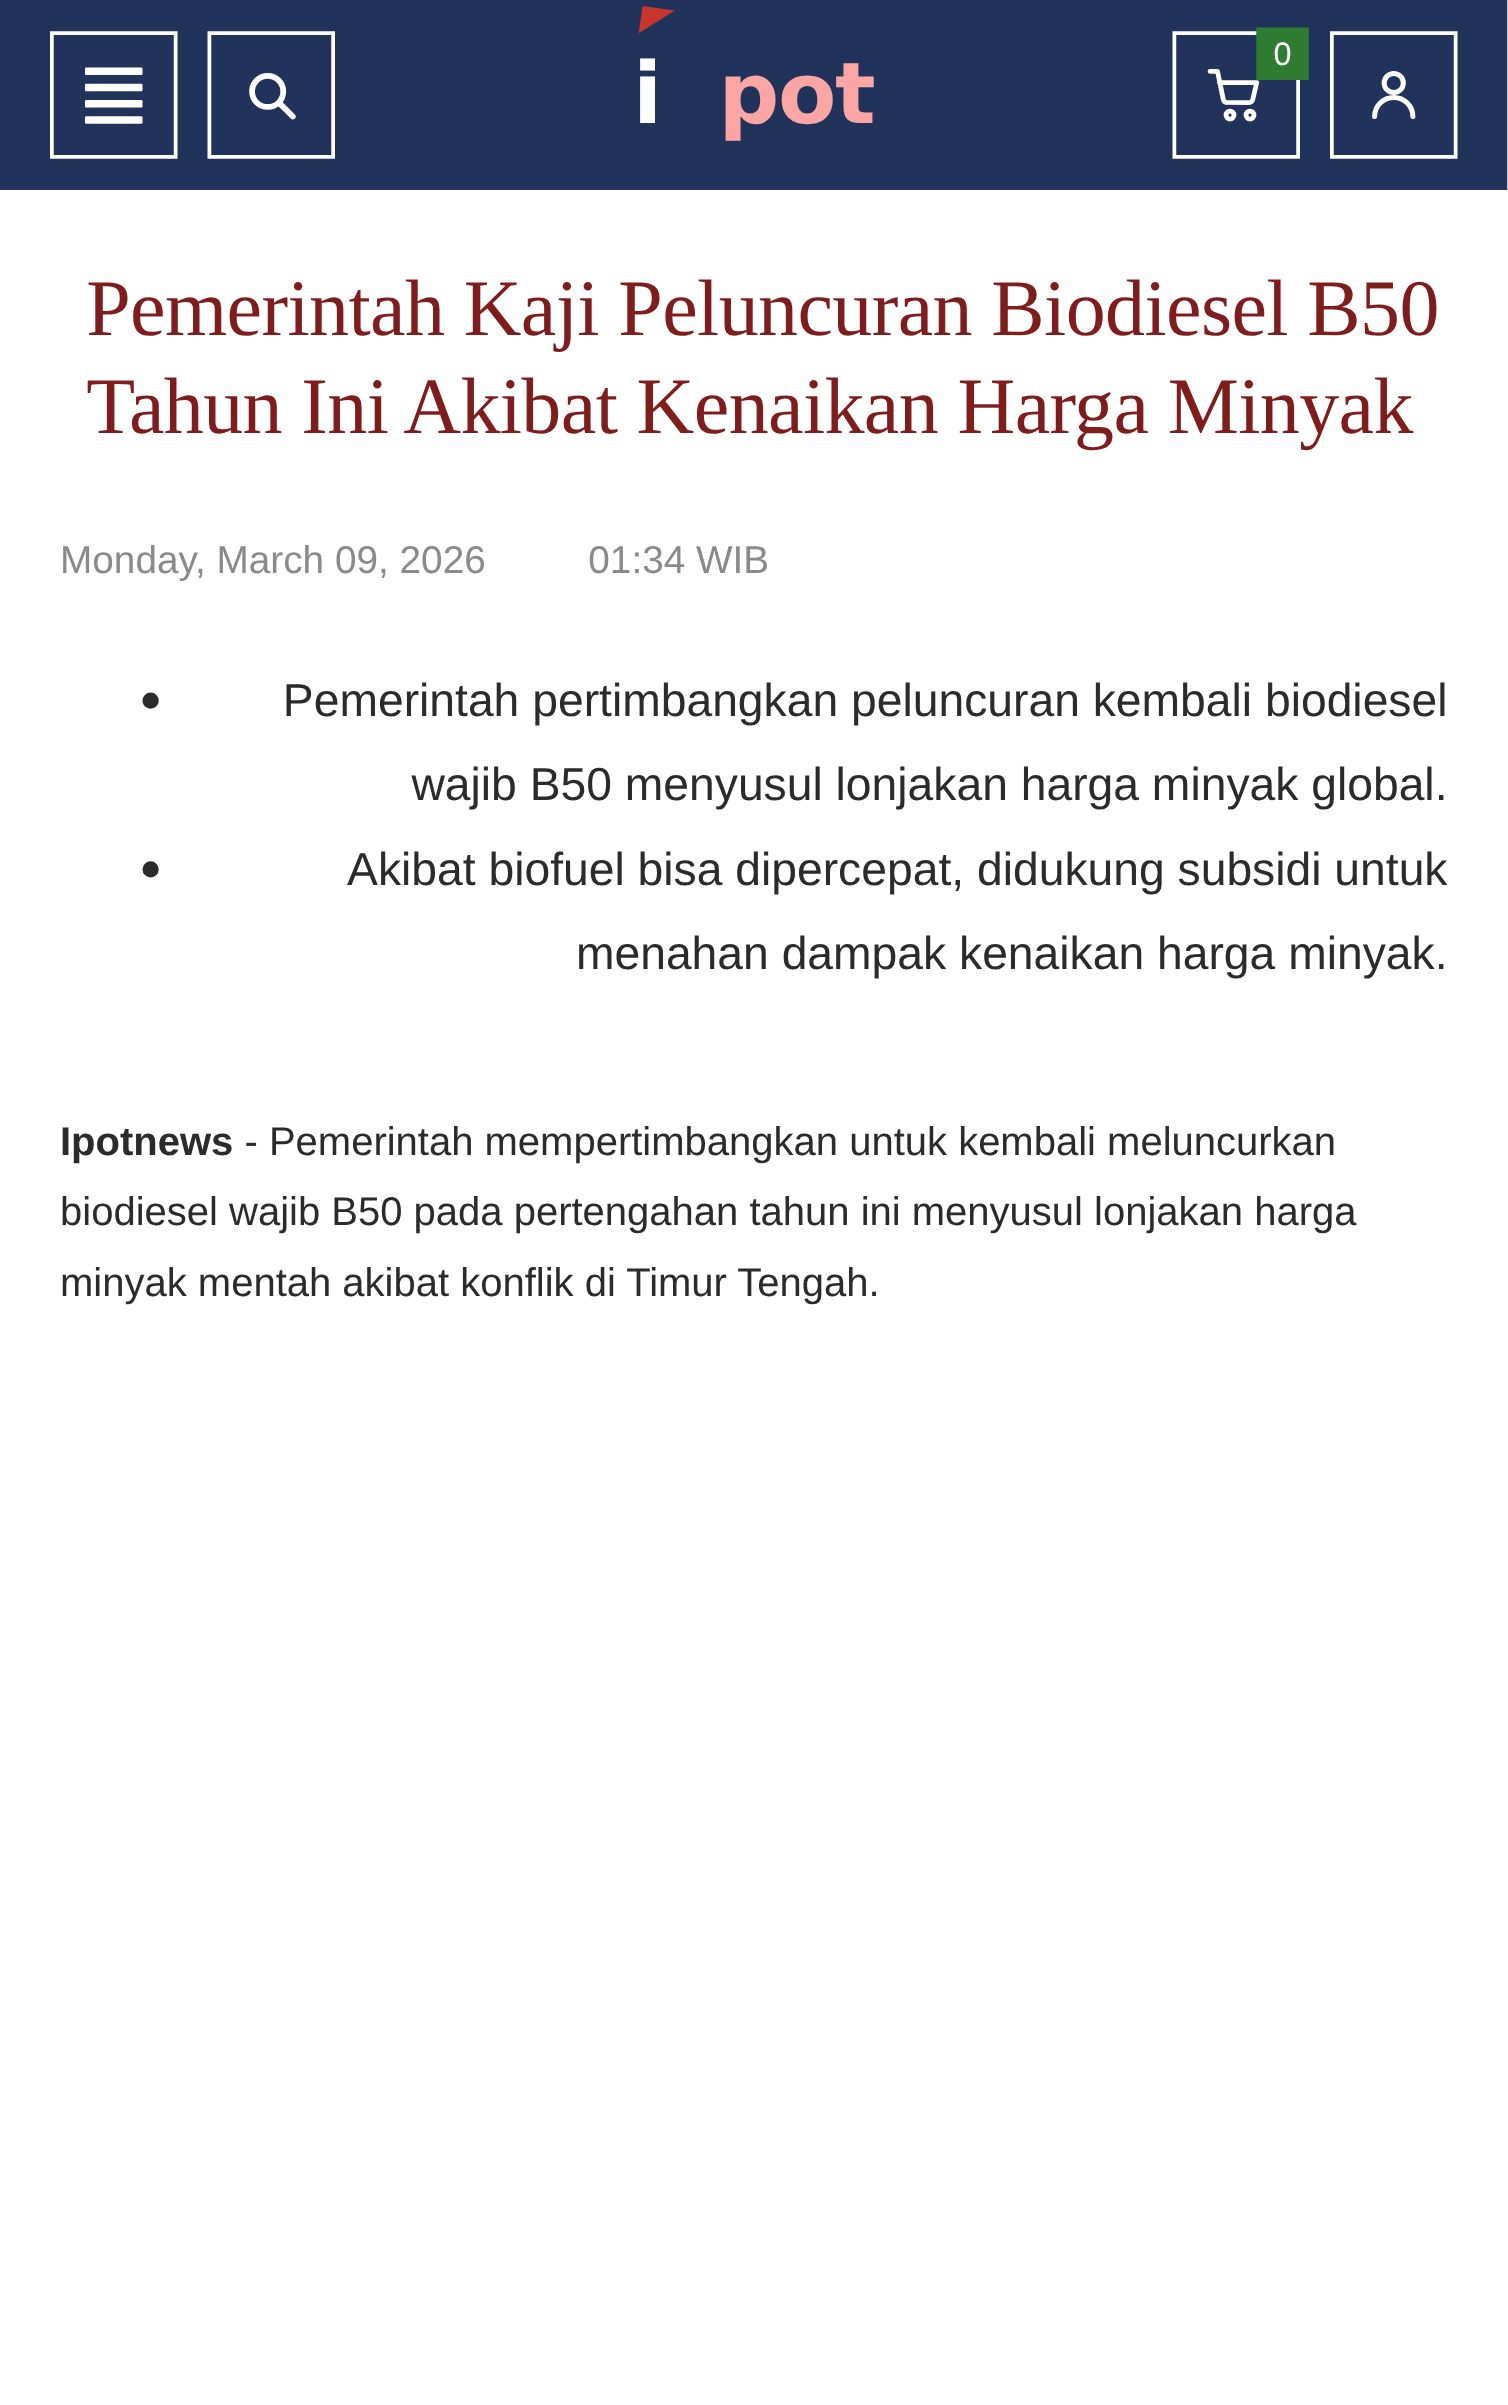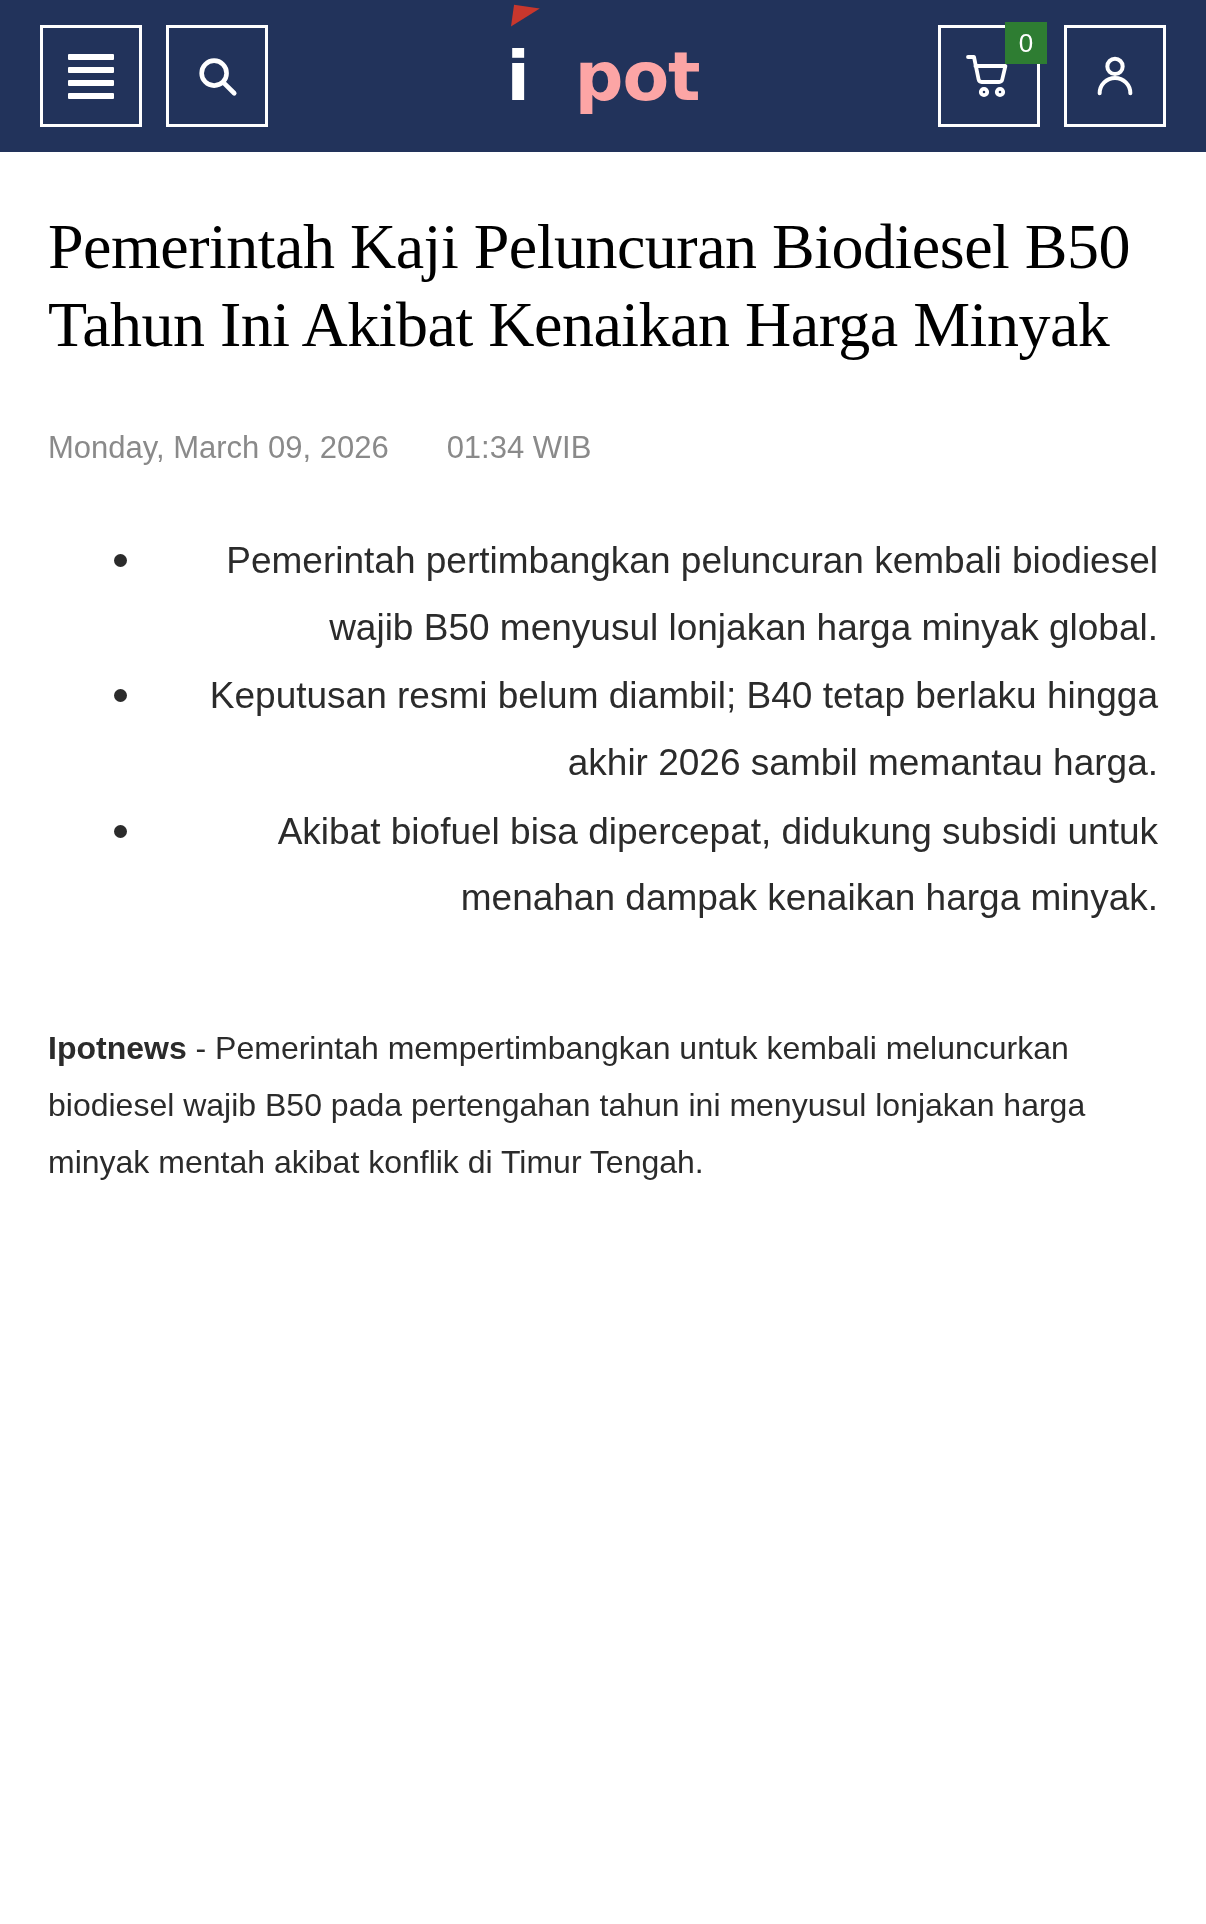--- a/index.html
+++ b/index.html
@@ -98,29 +98,30 @@
   .logo-news { color: #c8372d; font-weight: bold; }
 
   
   .article {
     padding: 56px 48px 0 48px;
   }
   .headline {
     font-family: "Liberation Serif", serif;
     font-size: 64px;
     line-height: 1.22;
-    color: #000000;
+    color: #7f1d1d;
     font-weight: normal;
     letter-spacing: -0.5px;
+    margin-left: 21px;
   }
   .meta {
     margin-top: 66px;
     display: flex;
     align-items: baseline;
-    gap: 58px;
+    gap: 82px;
     color: #8a8a8a;
     font-size: 31px;
   }
 
   .summary {
     margin-top: 62px;
     padding-left: 58px;
     text-align: right;
   }
   .summary li {
@@ -209,21 +210,20 @@
 
   <h1 class="headline">Pemerintah Kaji Peluncuran Biodiesel B50 Tahun Ini Akibat Kenaikan Harga Minyak</h1>
 
   <div class="meta">
     <span>Monday, March 09, 2026</span>
     <span>01:34 WIB</span>
   </div>
 
   <ul class="summary">
     <li>Pemerintah pertimbangkan peluncuran kembali biodiesel wajib B50 menyusul lonjakan harga minyak global.</li>
-    <li>Keputusan resmi belum diambil; B40 tetap berlaku hingga akhir 2026 sambil memantau harga.</li>
     <li>Akibat biofuel bisa dipercepat, didukung subsidi untuk menahan dampak kenaikan harga minyak.</li>
   </ul>
 
   <p class="body-text">
     <b>Ipotnews</b><span> - Pemerintah mempertimbangkan untuk kembali meluncurkan biodiesel wajib B50 pada pertengahan tahun ini menyusul lonjakan harga minyak mentah akibat konflik di Timur Tengah.</span>
   </p>
 
 </div>
 
 </body></html>

